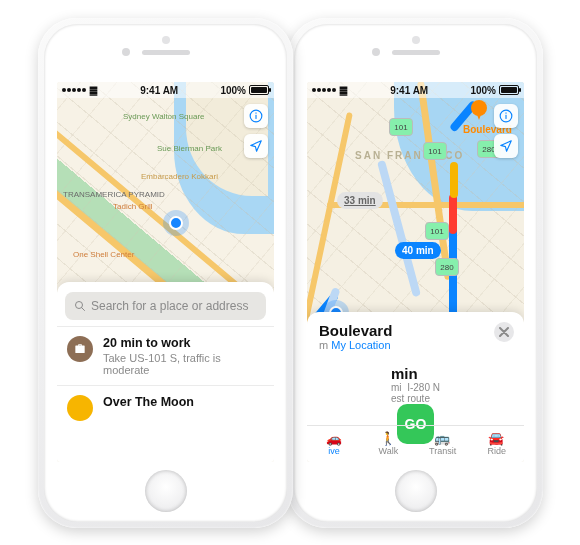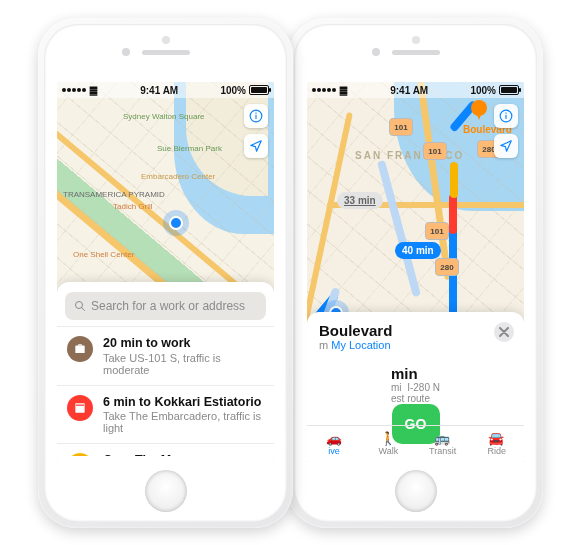--- a/index.html
+++ b/index.html
@@ -51,37 +51,37 @@
   .row{display:flex;gap:10px;padding:9px 10px;border-top:1px solid #ebebeb;}
   .ricon{width:26px;height:26px;border-radius:50%;flex:none;display:flex;align-items:center;justify-content:center;}
   .ricon svg{width:14px;height:14px;fill:#fff;}
   .rtitle{font-size:12.5px;font-weight:700;color:#111;line-height:1.25;}
   .rsub{font-size:11px;color:#8a8a8a;}
 
   
   .map.bg2{background:#f5f0e3;}
   .water2{position:absolute;right:0;top:0;width:60%;height:34%;background:#a7d6f3;border-bottom-left-radius:60% 80%;}
   .route{position:absolute;border-radius:4px;}
-  .shield{position:absolute;width:22px;height:16px;border-radius:4px;background:#fdba74;border:1px solid #bbb;font-size:8px;display:flex;align-items:center;justify-content:center;color:#444;font-weight:700;}
+  .shield{position:absolute;width:22px;height:16px;border-radius:4px;background:#86efac;border:1px solid #bbb;font-size:8px;display:flex;align-items:center;justify-content:center;color:#444;font-weight:400;}
   .eta{position:absolute;background:#0a84ff;color:#fff;font-size:10px;font-weight:700;padding:3px 7px;border-radius:10px;white-space:nowrap;}
   .eta.alt{background:#e3e3e3;color:#666;}
   .destpin{position:absolute;width:16px;height:22px;}
   .destpin::before{content:"";position:absolute;left:0;top:0;width:16px;height:16px;border-radius:50%;background:#ff8a00;}
   .destpin::after{content:"";position:absolute;left:5px;top:12px;border-left:3px solid transparent;border-right:3px solid transparent;border-top:8px solid #ff8a00;}
 
   
   .sheetR{height:140px;padding:10px 12px 0;}
   .close{position:absolute;right:10px;top:10px;width:20px;height:20px;border-radius:50%;background:#e7e7e9;display:flex;align-items:center;justify-content:center;color:#8a8a8a;font-size:12px;}
   .desttitle{font-size:15px;font-weight:700;color:#111;}
   .fromline{font-size:11px;color:#8a8a8a;}
   .fromline .link{color:#0a84ff;}
   .estblock{display:flex;justify-content:space-between;align-items:center;margin-top:14px;flex-direction:column;}
   .estleft .big{font-size:15px;font-weight:700;color:#111;}
   .estleft .sub{font-size:10px;color:#8a8a8a;}
-  .go{width:48px;height:40px;border-radius:10px;background:#34c759;color:#fff;font-weight:800;font-size:14px;display:flex;align-items:center;justify-content:center;}
+  .go{width:37px;height:40px;border-radius:10px;background:#34c759;color:#fff;font-weight:800;font-size:14px;display:flex;align-items:center;justify-content:center;}
   .tabs{position:absolute;bottom:0;left:0;right:0;height:36px;border-top:1px solid #e4e4e4;display:flex;}
   .tab{flex:1;display:flex;flex-direction:column;align-items:center;justify-content:center;font-size:9px;color:#8b8b8b;gap:1px;}
   .tab.active{color:#0a84ff;}
   .tab .ticon{font-size:13px;line-height:1;}
 </style>
 </head>
 <body>
 
 <div class="stage">
 
@@ -204,21 +204,21 @@
       <div class="screen">
         <div class="map bg1">
           <div class="water1"></div>
           <div class="land1"></div>
           <div class="grid"></div>
           <div class="hwy diag" style="left:-10px;top:40px;width:260px;height:6px;transform:rotate(40deg);"></div>
           <div class="hwy diag" style="left:-10px;top:100px;width:300px;height:7px;transform:rotate(40deg);"></div>
           <span class="label-dot" style="left:66px;top:30px;color:#6a9a56">Sydney Walton Square</span>
           <span class="label-dot" style="left:100px;top:62px;color:#6a9a56">Sue Bierman Park</span>
           <span class="label-dot" style="left:6px;top:108px">TRANSAMERICA PYRAMID</span>
-          <span class="label-dot" style="left:84px;top:90px;color:#c69a49">Embarcadero Center</span>
+          <span class="label-dot" style="left:84px;top:90px;color:#c69a49">Embarcadero Kokkari</span>
           <span class="label-dot" style="left:56px;top:120px;color:#cf7d3a">Tadich Grill</span>
           <span class="label-dot" style="left:16px;top:168px;color:#cf7d3a">One Shell Center</span>
           <div class="pin" style="left:112px;top:134px;"></div>
           <div class="temp">
             <span class="sunicon"></span>
             <span>68°</span>
           </div>
           <div class="ctrl" style="top:22px;">
             <svg width="14" height="14" viewBox="0 0 24 24">
                 <circle cx="12" cy="12" r="10" fill="none" stroke="#0a84ff" stroke-width="2"></circle>
@@ -252,46 +252,35 @@
               </div>
             </div>
         </div>
 
         <div class="sheet sheetL">
           <div class="search">
             <svg width="12" height="12" viewBox="0 0 24 24">
                 <circle cx="10" cy="10" r="7" fill="none" stroke="#8b8b8b" stroke-width="2"></circle>
                 <line x1="15" y1="15" x2="21" y2="21" stroke="#8b8b8b" stroke-width="2" stroke-linecap="round"></line>
               </svg>
-            <span>Search for a work or address</span>
+            <span>Search for a place or address</span>
           </div>
           <div class="sresults">
             <div class="row">
               <div class="ricon" style="background:#8d6e55">
                   <svg viewBox="0 0 24 24">
                     <path d="M9 6V4h6v2h4a1 1 0 0 1 1 1v11a1 1 0 0 1-1 1H5a1 1 0 0 1-1-1V7a1 1 0 0 1 1-1h4zm2 0h2V5h-2v1z"></path>
                   </svg>
                 </div>
               <div>
                   <div class="rtitle">20 min to work</div>
                   <div class="rsub">Take US-101 S, traffic is moderate</div>
                 </div>
             </div>
             <div class="row">
-              <div class="ricon" style="background:#ff3b30">
-                  <svg viewBox="0 0 24 24">
-                    <path d="M5 4h14a1 1 0 0 1 1 1v14a1 1 0 0 1-1 1H5a1 1 0 0 1-1-1V5a1 1 0 0 1 1-1zm0 4h14V6H5v2z"></path>
-                  </svg>
-                </div>
-              <div>
-                  <div class="rtitle">6 min to Kokkari Estiatorio</div>
-                  <div class="rsub">Take The Embarcadero, traffic is light</div>
-                </div>
-            </div>
-            <div class="row">
               <div class="ricon" style="background:#f7b500"></div>
               <div>
                   <div class="rtitle">Over The Moon</div>
                 </div>
             </div>
           </div>
         </div>
       </div>
       <div class="homebtn"></div>
     </div>

